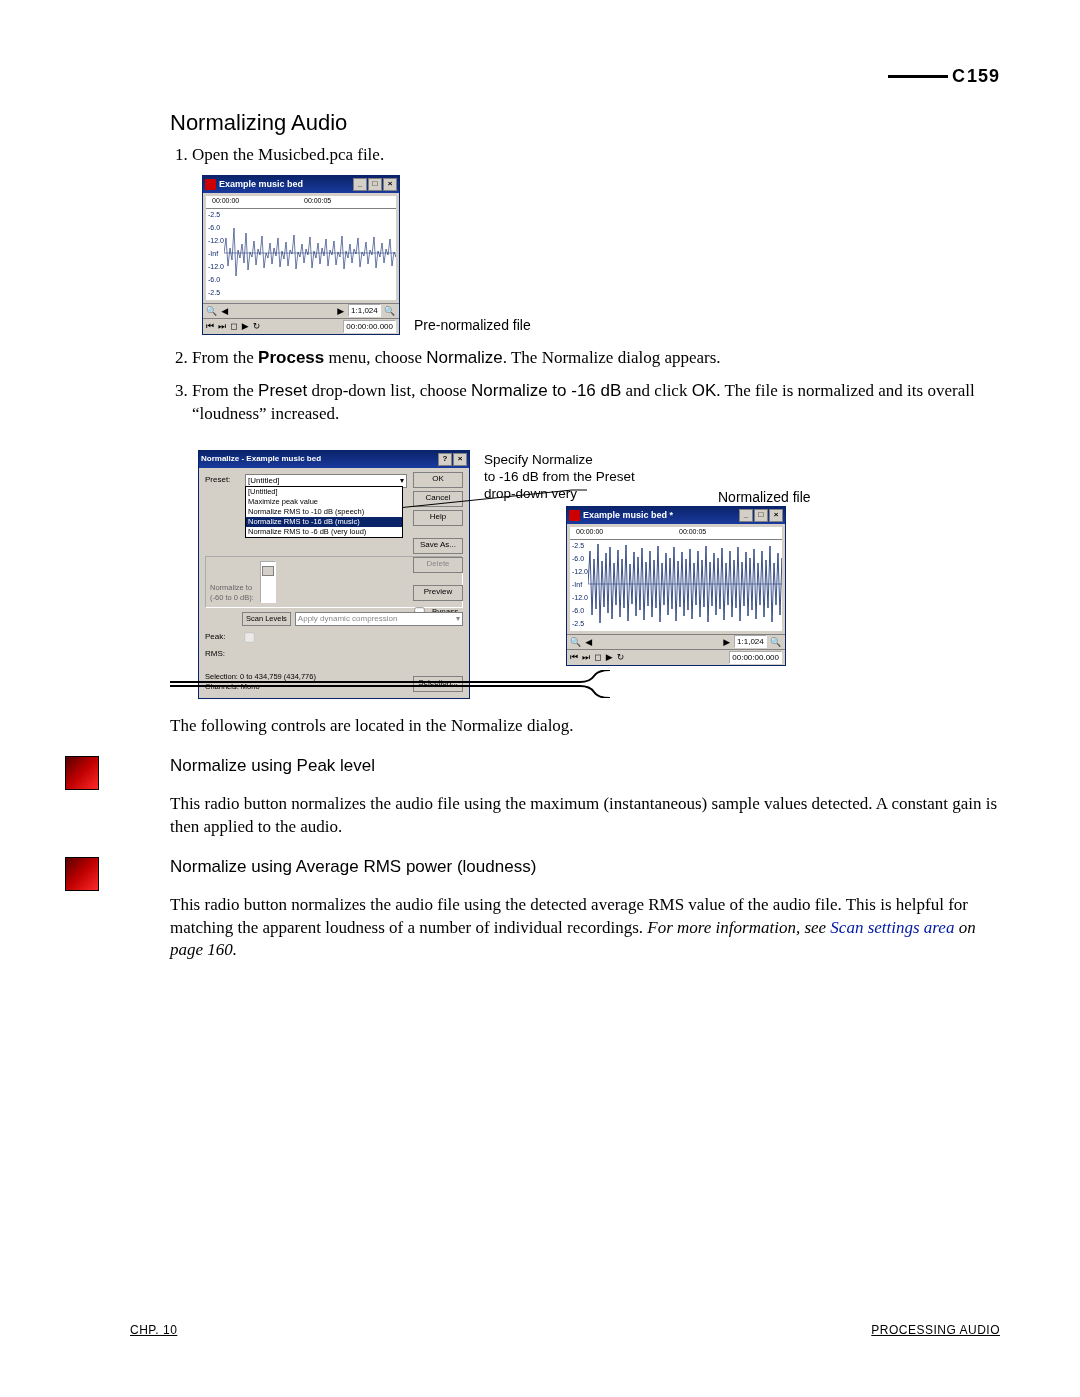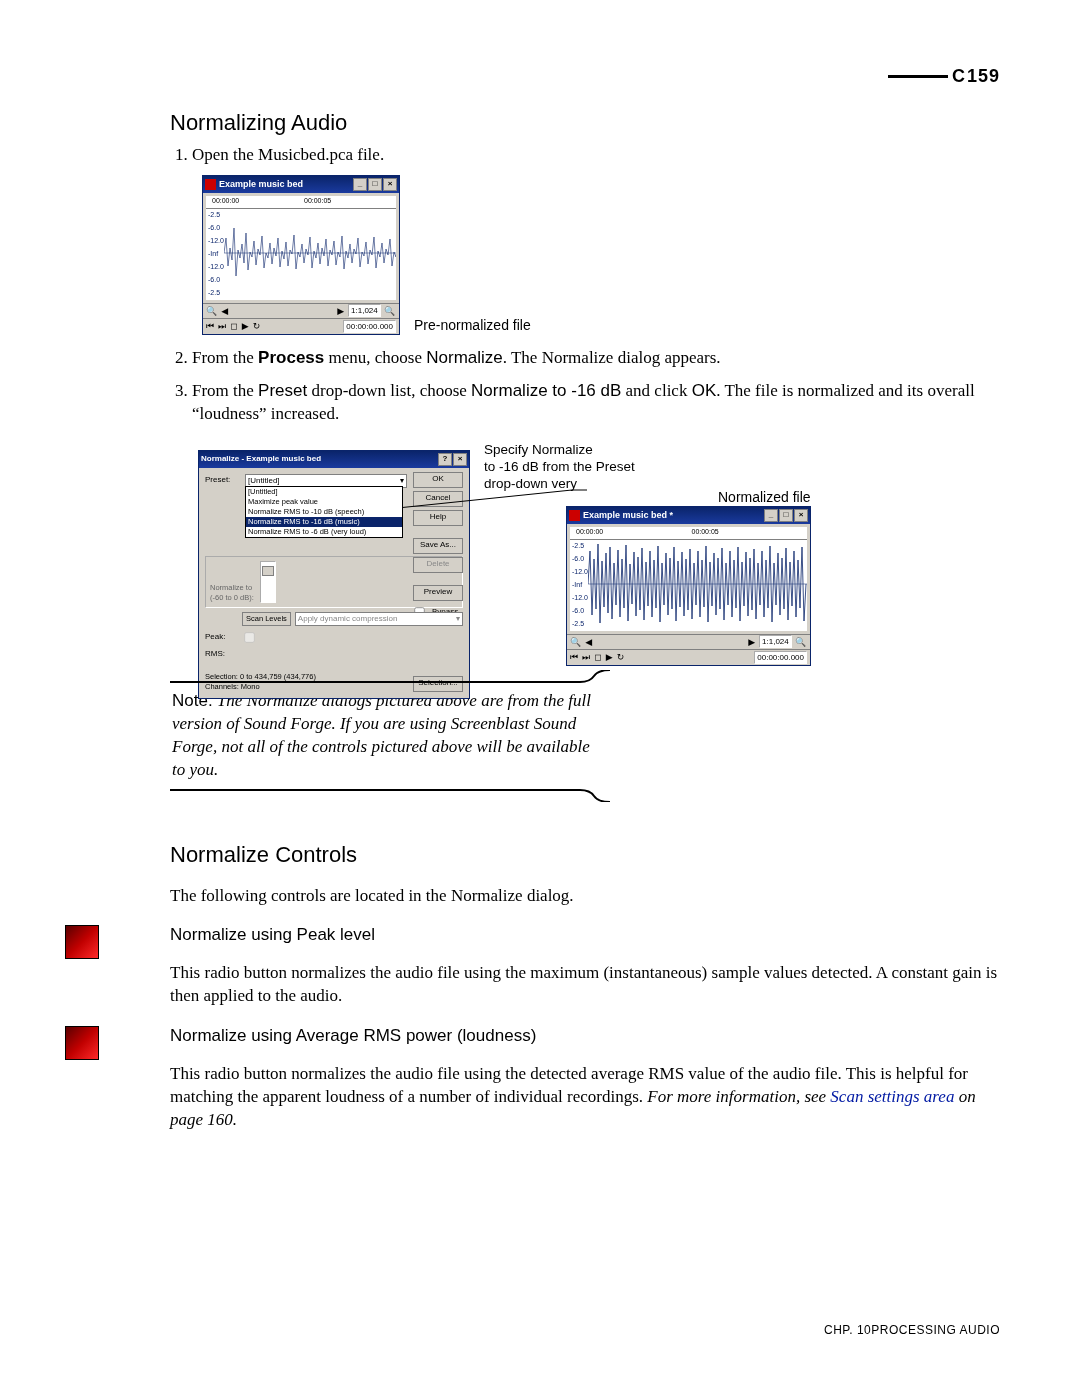--- a/index.html
+++ b/index.html
@@ -248,21 +248,21 @@
 
   .fig2-wrap {
     position: relative;
     margin: 10px 0 4px 6px;
     height: 214px;
   }
   .fig2-wrap .dlg { position: absolute; left: 0; top: 14px; }
   .fig2-annot {
     position: absolute;
     left: 286px;
-    top: 6px;
+    top: 16px;
     font-family: Helvetica, Arial, sans-serif;
     font-size: 13.5px;
     line-height: 1.25;
   }
   .fig2-win2 {
     position: absolute;
     left: 368px;
     top: 70px;
   }
   .fig2-label-normfile {
@@ -309,24 +309,25 @@
     border: 1px solid #000;
   }
 
   
   .footer {
     position: absolute;
     left: 130px;
     right: 80px;
     bottom: 60px;
     display: flex;
-    justify-content: flex-end;
+    justify-content: space-between;
     font-family: Helvetica, Arial, sans-serif;
     font-size: 12px;
     letter-spacing: .5px;
+    text-decoration: underline;
   }
 </style>
 </head>
 <body>
 
 <div class="page">
 
   <div class="page-number-deco">
     <div class="line"></div>
     <span class="c">C</span>
@@ -493,21 +494,21 @@
           <svg class="arrow-svg" width="280" height="40">
             <defs>
               <marker id="ah" markerWidth="8" markerHeight="8" refX="7" refY="4" orient="auto">
                 <path d="M0,0 L8,4 L0,8 Z" fill="#000"></path>
               </marker>
             </defs>
             <line x1="275" y1="4" x2="260" y2="4" stroke="#000" stroke-width="1"></line>
             <line x1="260" y1="4" x2="8" y2="30" stroke="#000" stroke-width="1" marker-end="url(#ah)"></line>
           </svg>
 
-          <div class="win fig2-win2" style="width:245px">
+          <div class="win fig2-win2" style="width:220px">
             <div class="titlebar">
               <span style="width:11px;height:11px;background:#c00;margin-right:3px;display:inline-block"></span>
               <span>Example music bed *</span>
               <span class="spacer"></span>
               <span class="tb-btn">_</span>
               <span class="tb-btn">□</span>
               <span class="tb-btn">×</span>
             </div>
             <div class="wave-area">
               <div class="ruler">
@@ -551,31 +552,27 @@
         </div>
       </li>
     </ol>
 
     <div class="note-wrap">
       <div class="hr-top">
         <svg viewBox="0 0 440 14" preserveAspectRatio="none">
             <path d="M0 12 H410 Q420 12 424 6 Q428 0 440 0" stroke="#000" stroke-width="2" fill="none"></path>
           </svg>
       </div>
-      <div class="note-text">
-        <span class="sans">Note:</span><span class="ital"> The Normalize dialogs pictured above are from the full version of Sound Forge. If you are using Screenblast Sound Forge, not all of the controls pictured above will be available to you.</span>
-      </div>
       <div class="hr-bot">
         <svg viewBox="0 0 440 14" preserveAspectRatio="none">
             <path d="M0 2 H410 Q420 2 424 8 Q428 14 440 14" stroke="#000" stroke-width="2" fill="none"></path>
           </svg>
       </div>
     </div>
 
-    <h2 class="section">Normalize Controls</h2>
     <p>The following controls are located in the Normalize dialog.</p>
 
     <div style="position:relative">
       <div class="red-gutter" style="top:0"></div>
       <h3 class="subsection">Normalize using Peak level</h3>
       <p>This radio button normalizes the audio file using the maximum (instantaneous) sample values detected. A constant gain is then applied to the audio.</p>
     </div>
 
     <div style="position:relative">
       <div class="red-gutter" style="top:0"></div>

